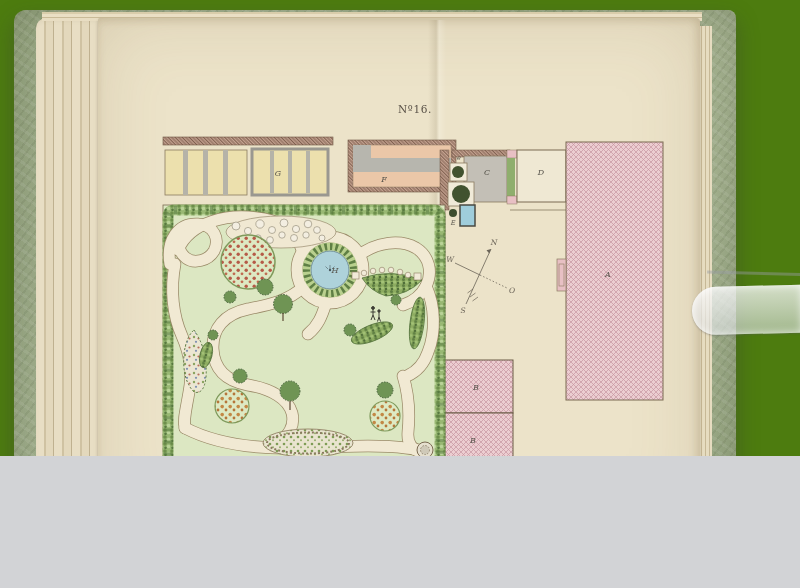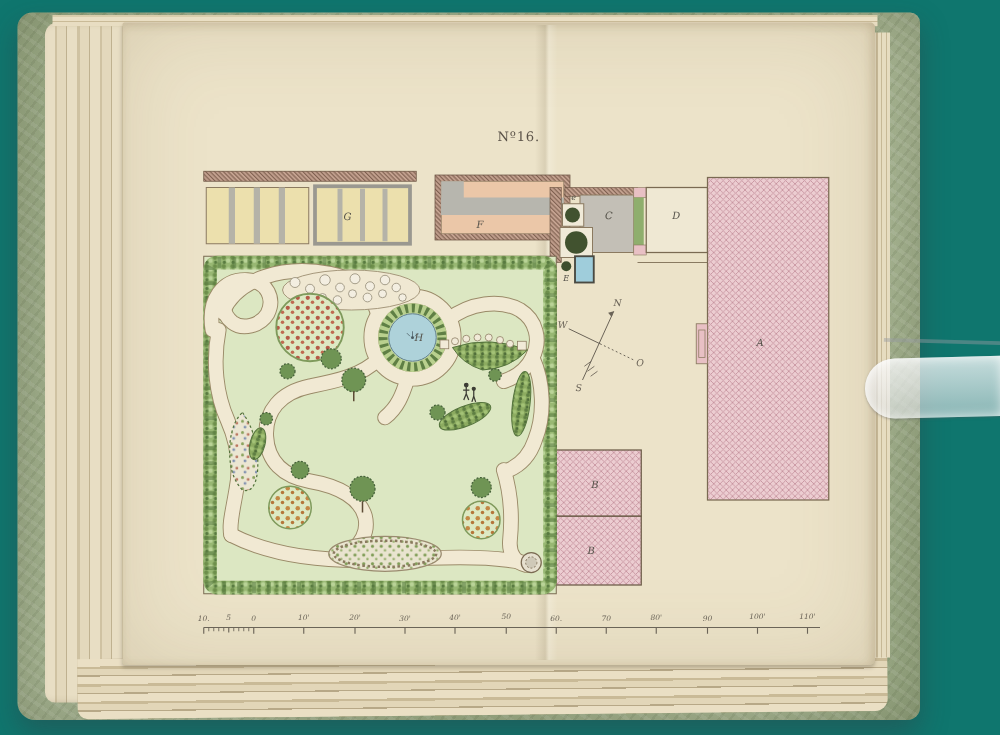--- a/index.html
+++ b/index.html
@@ -1,16 +1,16 @@
 <!DOCTYPE html>
 <html><head>
 <meta charset="utf-8">
 <style>
   html,body{margin:0;padding:0;background:#d2d3d6;}
-  .scene{position:relative;width:800px;height:588px;background:#0f766e;overflow:hidden;
+  .scene{position:relative;width:800px;height:456px;background:#4d7c0f;overflow:hidden;
          font-family:"DejaVu Serif",serif;}
   .abs{position:absolute;}
   
   .cover{left:14px;top:10px;width:722px;height:566px;border-radius:12px 8px 10px 14px;
     background:linear-gradient(105deg,#97a681,#aab797 28%,#9cab86 58%,#a7b492 85%,#93a37e);
     box-shadow:0 10px 22px rgba(55,55,62,.38), inset 0 0 46px rgba(85,95,65,.38);}
   .cover::after{content:'';position:absolute;inset:0;border-radius:inherit;
     background:repeating-linear-gradient(35deg,rgba(255,255,255,.07) 0 3px,transparent 3px 9px),
                repeating-linear-gradient(-52deg,rgba(66,78,48,.10) 0 2px,transparent 2px 7px);}
   .stack-left{left:36px;top:18px;width:68px;height:544px;border-radius:10px 0 0 8px;

